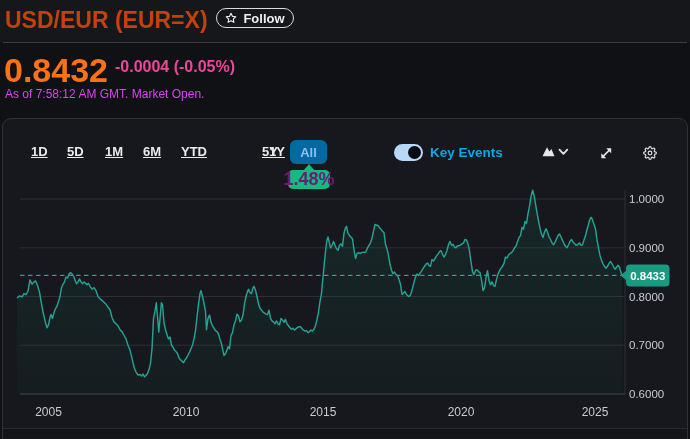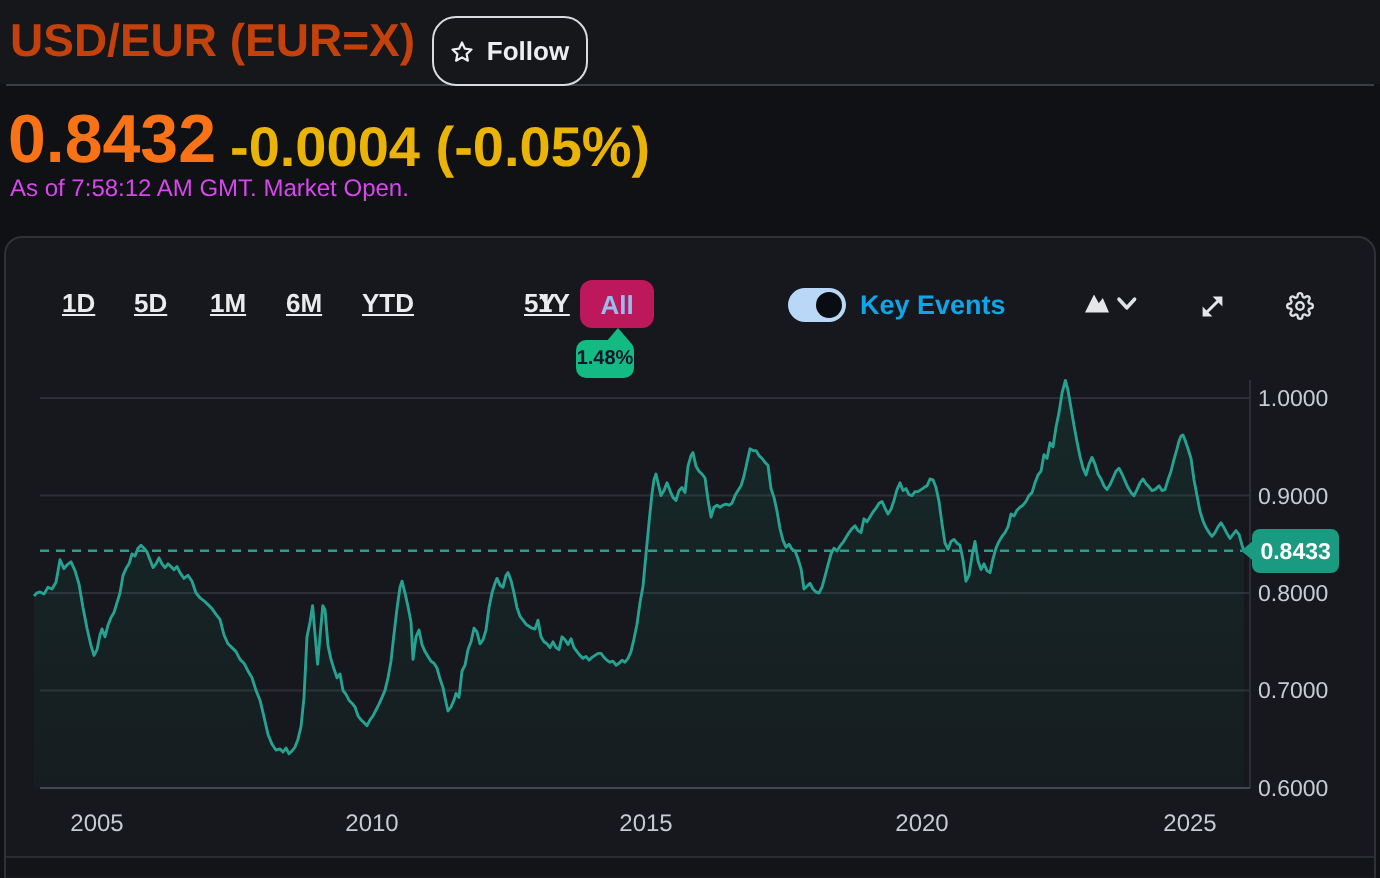--- a/index.html
+++ b/index.html
@@ -1,31 +1,31 @@
 <!DOCTYPE html>
 <html><head><meta charset="utf-8">
 <style>
 * { margin:0; padding:0; box-sizing:border-box; }
 html,body { width:690px; height:439px; background:#0f1114; overflow:hidden;
   font-family:"Liberation Sans", sans-serif; }
 .abs { position:absolute; }
 #title { left:5px; top:7px; font-size:23px; font-weight:700; color:#c2410c; letter-spacing:0; }
-#follow { left:216px; top:8px; width:78px; height:35px; border:1.5px solid #d8dbdf;
+#follow { left:216px; top:8px; width:78px; height:20px; border:1.5px solid #d8dbdf;
   border-radius:12px; color:#eceef0; font-size:13px; font-weight:700;
   display:flex; align-items:center; justify-content:center; gap:6px; }
 #price { left:4px; top:51px; font-size:34px; font-weight:700; color:#f97316; }
-#chg { left:115px; top:58px; font-size:28px; font-weight:700; color:#eab308; }
+#chg { left:115px; top:58px; font-size:16px; font-weight:700; color:#ec4899; }
 #asof { left:5px; top:87px; font-size:12px; color:#d946ef; }
 #panel { left:2px; top:118px; width:686px; height:330px; background:#16181d;
   border:1px solid #2e3238; border-radius:9px; }
 .rng { position:absolute; top:144px; font-size:13px; font-weight:700; color:#e9ebed;text-decoration:underline; }
-#allbtn { left:290px; top:140px; width:37px; height:24px; background:#be185d; border-radius:6px;
+#allbtn { left:290px; top:140px; width:37px; height:24px; background:#0369a1; border-radius:6px;
   color:#96bdf0; font-size:13px; font-weight:700; display:flex; align-items:center; justify-content:center; }
-#badge { left:288px; top:170px; width:29px; height:19px; background:#13ba81; border-radius:5px;
-  color:#0f172a; font-size:10px; font-weight:700; display:flex; align-items:center; justify-content:center; }
+#badge { left:288px; top:170px; width:42px; height:19px; background:#13ba81; border-radius:5px;
+  color:#701a75; font-size:18px; font-weight:700; display:flex; align-items:center; justify-content:center; }
 #notch { left:303px; top:164px; width:0; height:0; border-left:6px solid transparent;
   border-right:6px solid transparent; border-bottom:7px solid #13ba81; }
 #toggle { left:394px; top:144px; width:29px; height:17px; background:#b9d8f8; border-radius:9px; }
 #knob { left:408px; top:146px; width:13px; height:13px; background:#090c10; border-radius:50%; }
 #keyev { left:430px; top:145px; font-size:13.5px; font-weight:700; color:#0ea5e9; }
 #divider { left:3px; top:428px; width:684px; height:1px; background:#282c32; }
 #below { left:3px; top:429px; width:684px; height:9px; background:#121418; }
 </style></head>
 <body>
 <div class="abs" style="left:0; top:0; width:690px; height:42px; background:#15171a;"></div>

